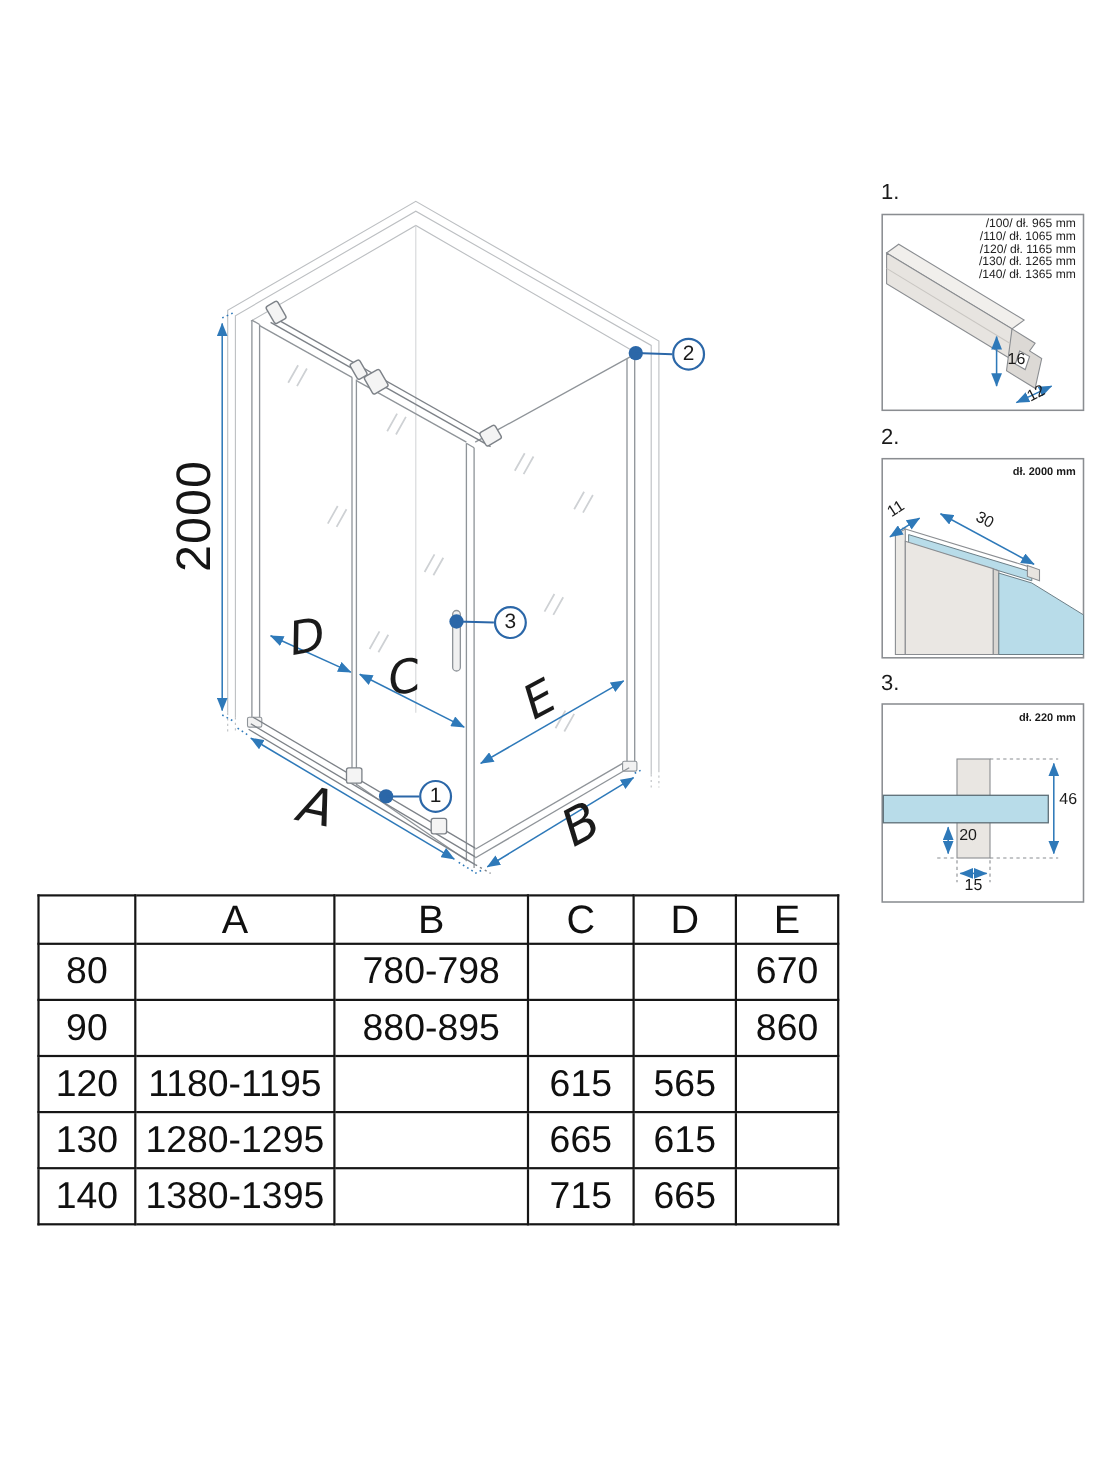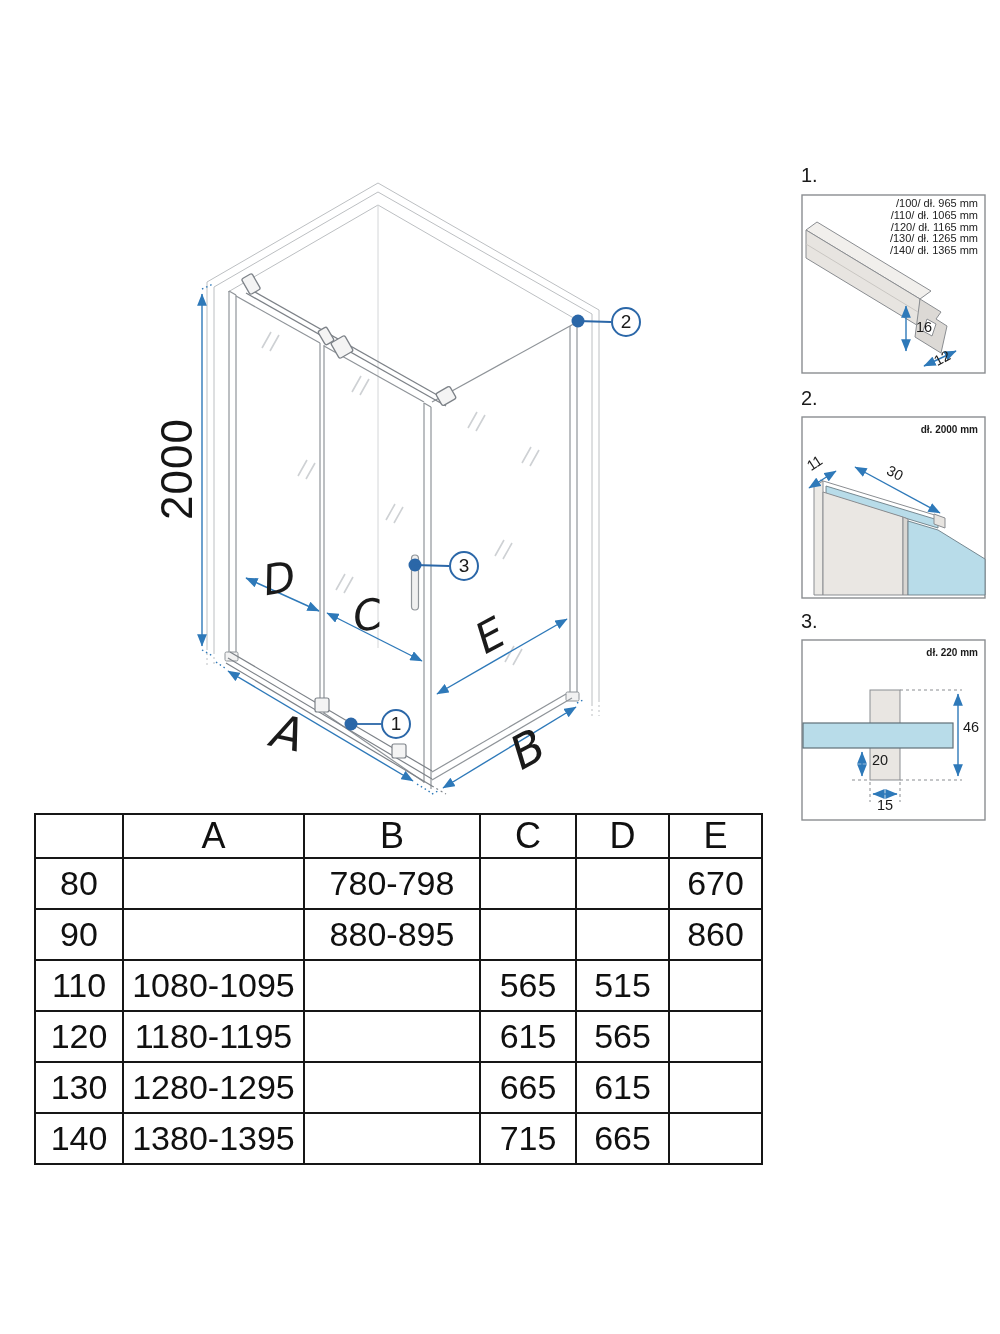--- a/index.html
+++ b/index.html
@@ -251,28 +251,20 @@
       </tr>
       <tr>
         <td>90</td>
         <td></td>
         <td>880-895</td>
         <td></td>
         <td></td>
         <td>860</td>
       </tr>
       <tr>
-        <td>110</td>
-        <td>1080-1095</td>
-        <td></td>
-        <td>565</td>
-        <td>515</td>
-        <td></td>
-      </tr>
-      <tr>
         <td>120</td>
         <td>1180-1195</td>
         <td></td>
         <td>615</td>
         <td>565</td>
         <td></td>
       </tr>
       <tr>
         <td>130</td>
         <td>1280-1295</td>

